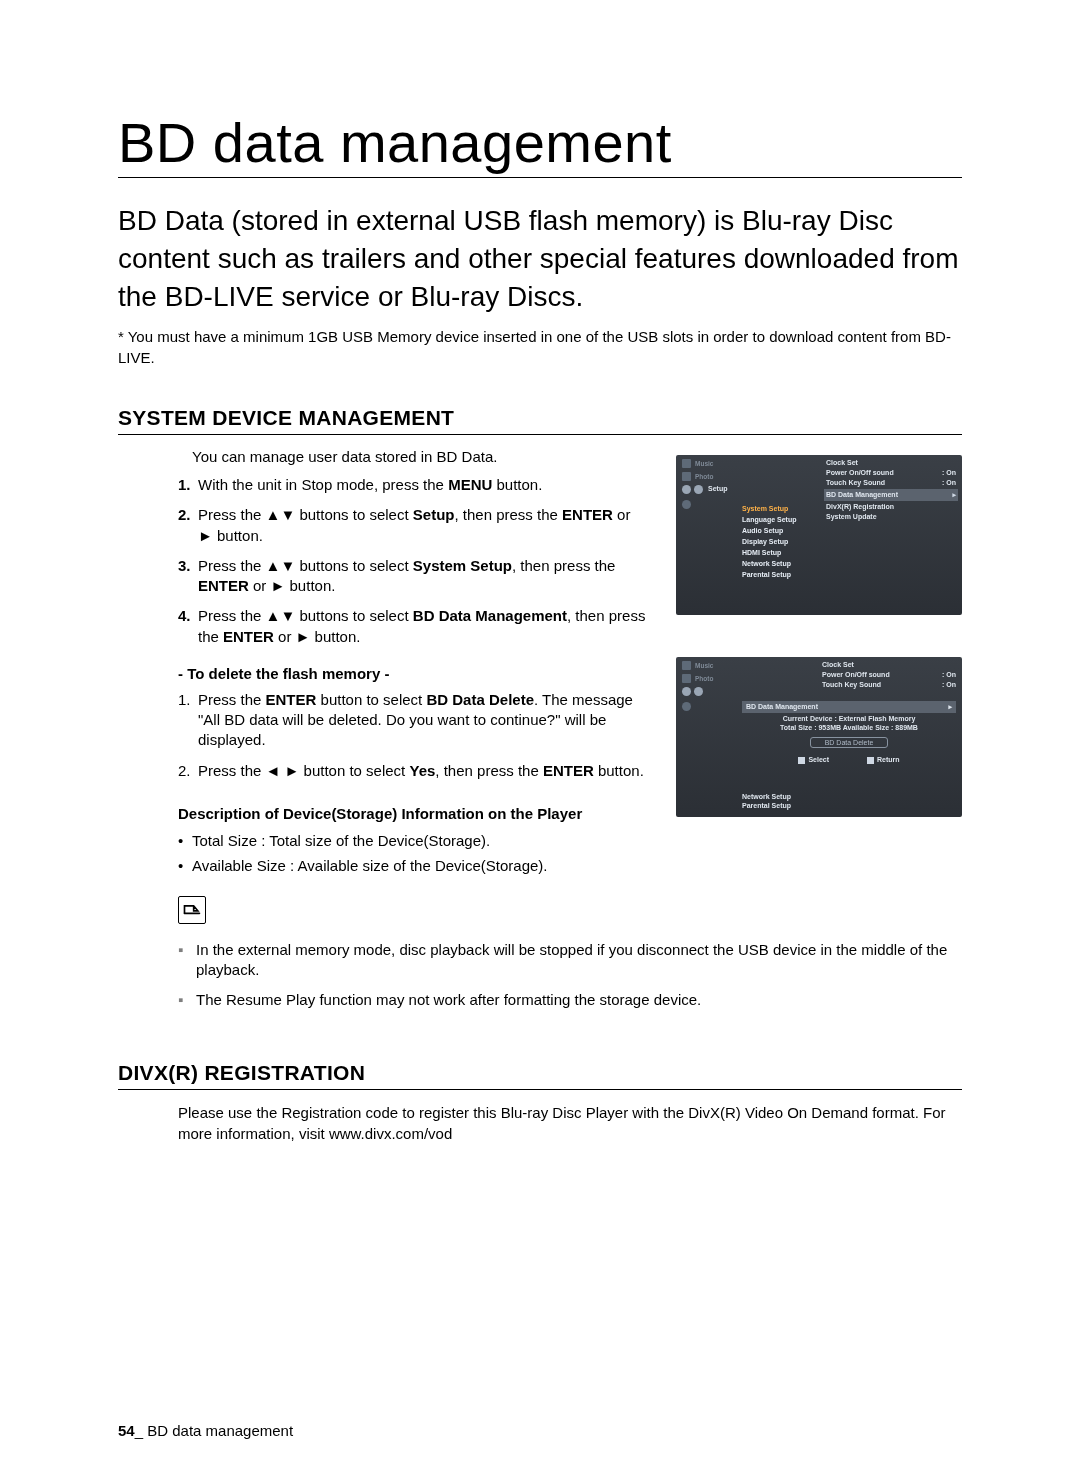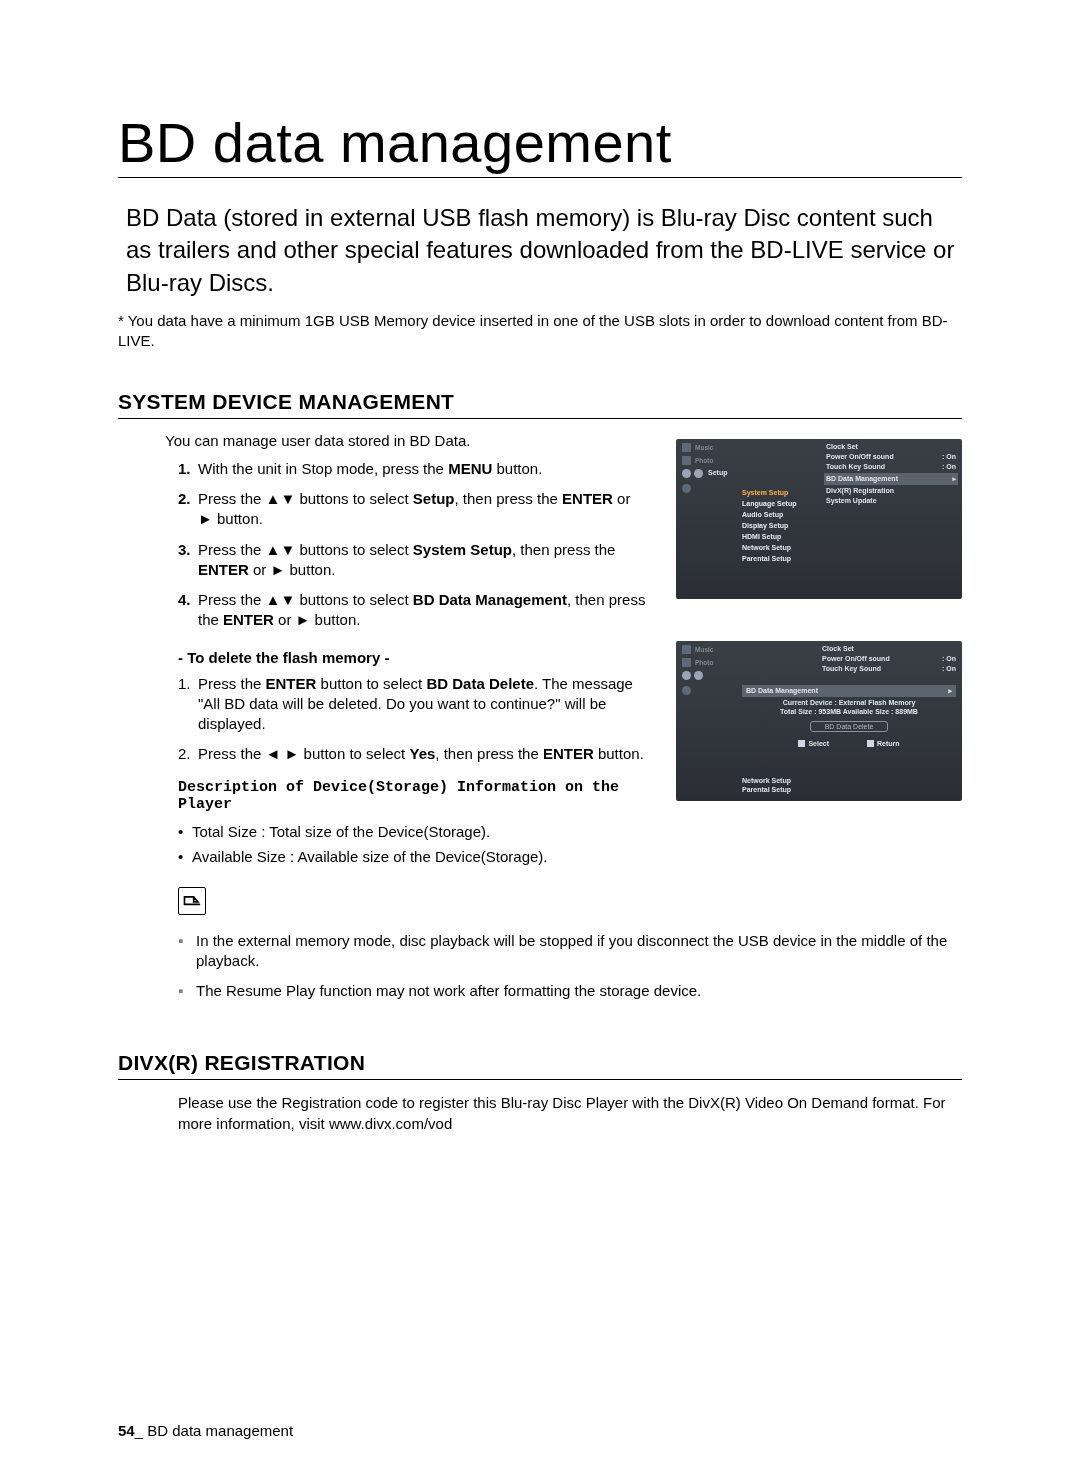--- a/index.html
+++ b/index.html
@@ -15,40 +15,39 @@
   .page-title {
     font-size: 56px;
     font-weight: 300;
     letter-spacing: 0.5px;
     border-bottom: 1.5px solid #000;
     padding-bottom: 2px;
     margin-bottom: 24px;
     font-family: "Helvetica Neue", Arial, sans-serif;
   }
   .intro {
-    font-size: 24px;
+    font-size: 28px;
     line-height: 1.35;
     margin-bottom: 12px;
     font-weight: 300;
-    margin-left: 8px;
   }
   .footnote {
     font-size: 15px;
     line-height: 1.35;
     margin-bottom: 38px;
   }
   .sect-head {
     font-size: 21px;
     font-weight: 700;
     letter-spacing: 0.3px;
     border-bottom: 1.5px solid #000;
     padding-bottom: 4px;
     margin-bottom: 12px;
   }
-  .indent { margin-left: 47px; }
+  .indent { margin-left: 74px; }
   .p-sm { font-size: 15px; line-height: 1.35; }
   .ol-steps { list-style: none; margin-left: 60px; }
   .ol-steps > li { position: relative; padding-left: 20px; font-size: 15px; line-height: 1.35; margin-bottom: 10px; }
   .ol-steps > li .num { position: absolute; left: 0; font-weight: 700; }
   .ol-steps > li.plain .num { font-weight: 400; }
   .b { font-weight: 700; }
   .sub-head { font-size: 15px; font-weight: 700; margin: 18px 0 8px 60px; }
   .bullets { margin-left: 60px; }
   .bullets li { list-style: none; position: relative; padding-left: 14px; font-size: 15px; line-height: 1.4; margin-bottom: 4px; }
   .bullets li::before { content: "•"; position: absolute; left: 0; }
@@ -103,42 +102,42 @@
   .divx-p { font-size:15px; line-height:1.4; margin-left:60px;}
   .footer{ position:absolute; left:118px; bottom:38px; font-size:15px;}
   .footer .pg{font-weight:700;}
 </style>
 </head>
 <body>
 
 <h1 class="page-title">BD data management</h1>
 
 <p class="intro">BD Data (stored in external USB flash memory) is Blu-ray Disc content such as trailers and other special features downloaded from the BD-LIVE service or Blu-ray Discs.</p>
-<p class="footnote">* You data have a minimum 1GB USB Memory device inserted in one of the USB slots in order to download content from BD-LIVE.</p>
+<p class="footnote">* You must have a minimum 1GB USB Memory device inserted in one of the USB slots in order to download content from BD-LIVE.</p>
 
 <h2 class="sect-head">SYSTEM DEVICE MANAGEMENT</h2>
 
 <div class="two-col">
   <div class="left">
     <p class="p-sm indent">You can manage user data stored in BD Data.</p>
 
     <ol class="ol-steps" style="margin-top:8px;">
       <li><span class="num">1.</span><span>With the unit in Stop mode, press the </span><span class="b">MENU</span><span> button.</span></li>
       <li><span class="num">2.</span><span>Press the ▲▼ buttons to select </span><span class="b">Setup</span><span>, then press the </span><span class="b">ENTER</span><span> or ► button.</span></li>
       <li><span class="num">3.</span><span>Press the ▲▼ buttons to select </span><span class="b">System Setup</span><span>, then press the </span><span class="b">ENTER</span><span> or ► button.</span></li>
       <li><span class="num">4.</span><span>Press the ▲▼ buttons to select </span><span class="b">BD Data Management</span><span>, then press the  </span><span class="b">ENTER</span><span> or ► button.</span></li>
     </ol>
 
     <div class="sub-head">- To delete the flash memory -</div>
     <ol class="ol-steps">
       <li class="plain"><span class="num">1.</span><span>Press the </span><span class="b">ENTER</span><span> button to select </span><span class="b">BD Data Delete</span><span>. The message "All BD data will be deleted. Do you want to continue?" will be displayed.</span></li>
       <li class="plain"><span class="num">2.</span><span>Press the ◄ ► button to select </span><span class="b">Yes</span><span>, then press the </span><span class="b">ENTER</span><span> button.</span></li>
     </ol>
 
-    <div class="sub-head" style="margin-top:14px;font-family:Liberation Mono, monospace;">Description of Device(Storage) Information on the Player</div>
+    <div class="sub-head" style="margin-top:24px;">Description of Device(Storage) Information on the Player</div>
     <ul class="bullets">
       <li>Total Size : Total size of the Device(Storage).</li>
       <li>Available Size : Available size of the Device(Storage).</li>
     </ul>
   </div>
 
   <div class="right">
 
     <div class="screenshot">
       <div class="ss-sb">

